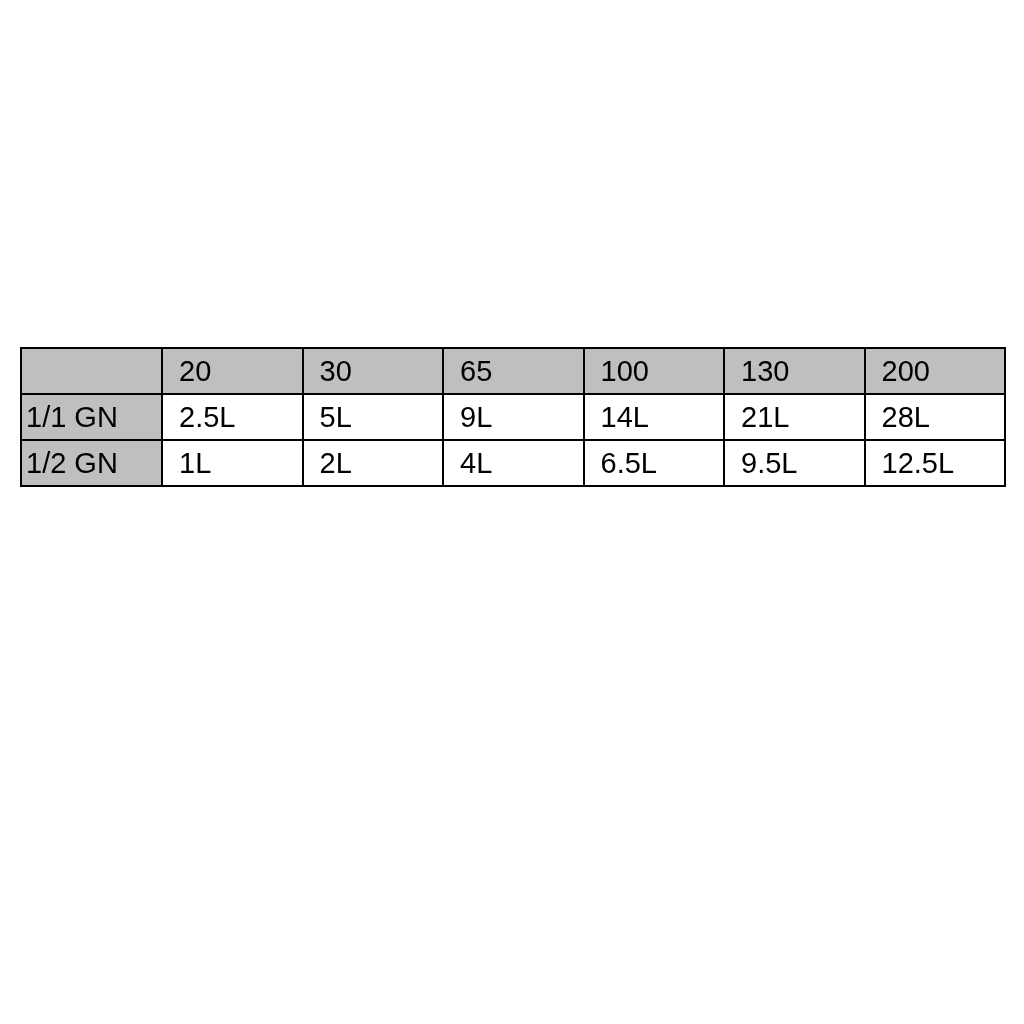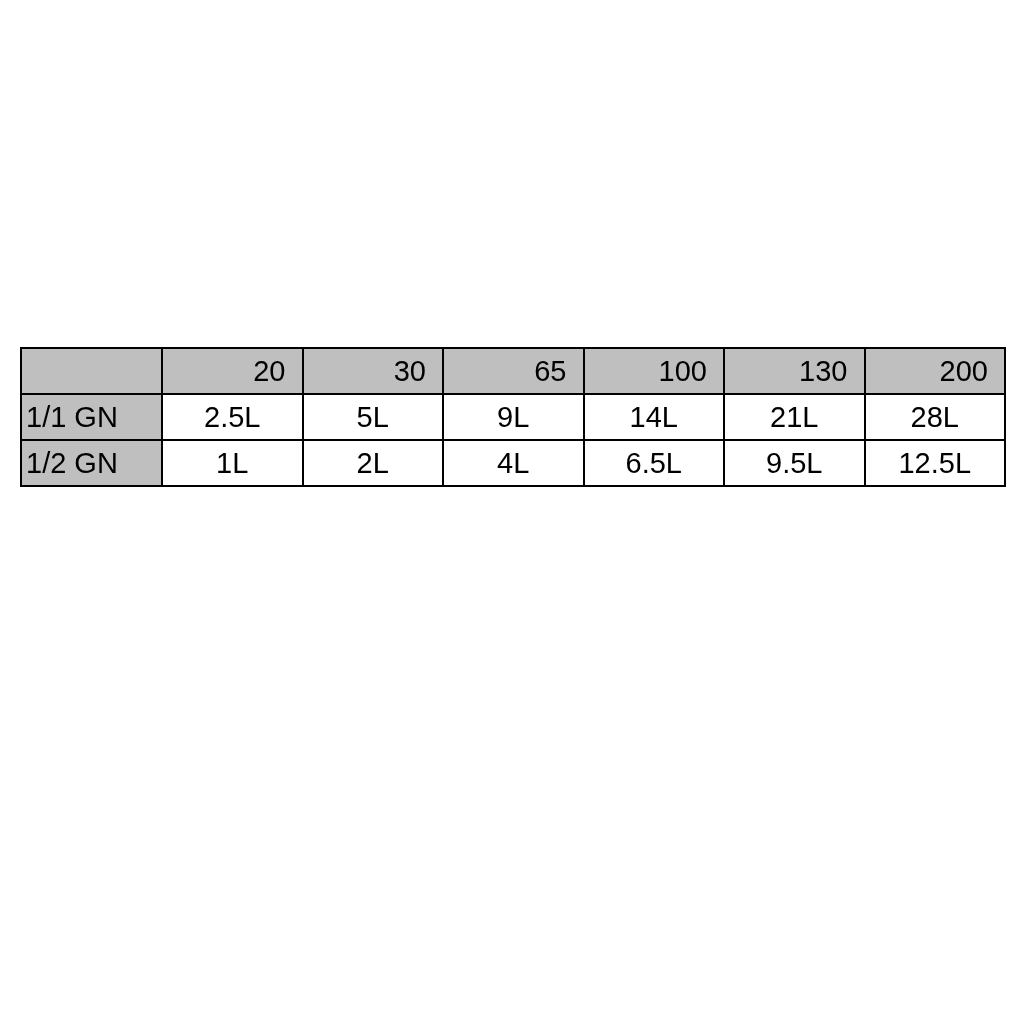--- a/index.html
+++ b/index.html
@@ -24,33 +24,33 @@
   .gn-table th, .gn-table td {
     border: 2px solid #000000;
     height: 44px;
     padding: 0 16px;
     font-weight: 400;
     overflow: hidden;
     white-space: nowrap;
   }
   .gn-table thead th {
     background: #bfbfbf;
-    text-align: right;
+    text-align: left;
   }
   .gn-table .corner-cell {
     background: #bfbfbf;
   }
   .gn-table .row-label {
     background: #bfbfbf;
     text-align: left;
     padding: 0 4px;
   }
   .gn-table td {
     background: #ffffff;
-    text-align: center;
+    text-align: left;
   }
   col.c-label { width: 141px; }
   col.c-data  { width: 140.5px; }
 </style>
 </head>
 <body>
 
 <table class="gn-table">
   <colgroup>
     <col class="c-label">

